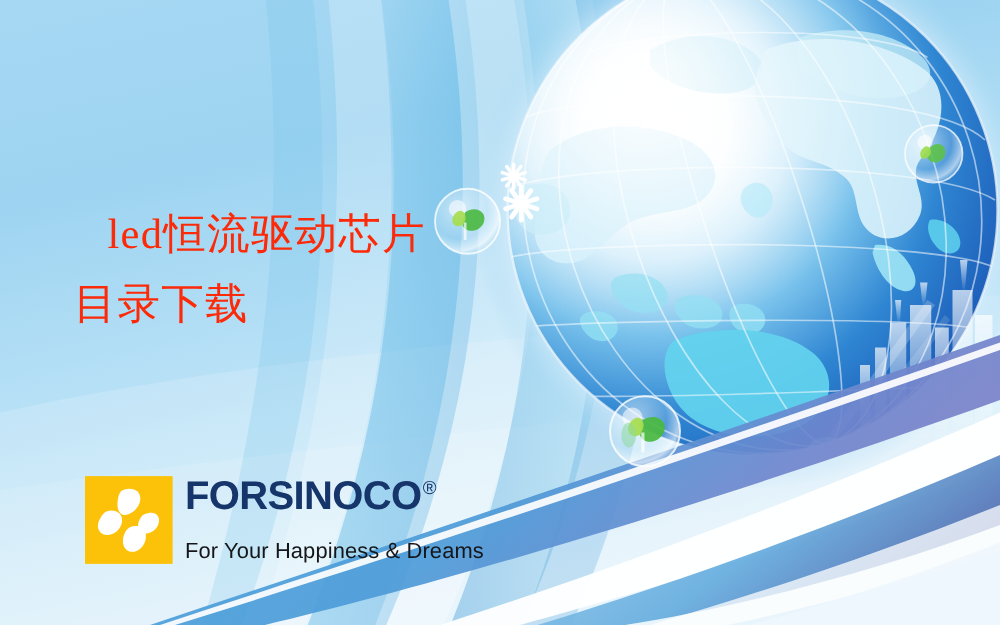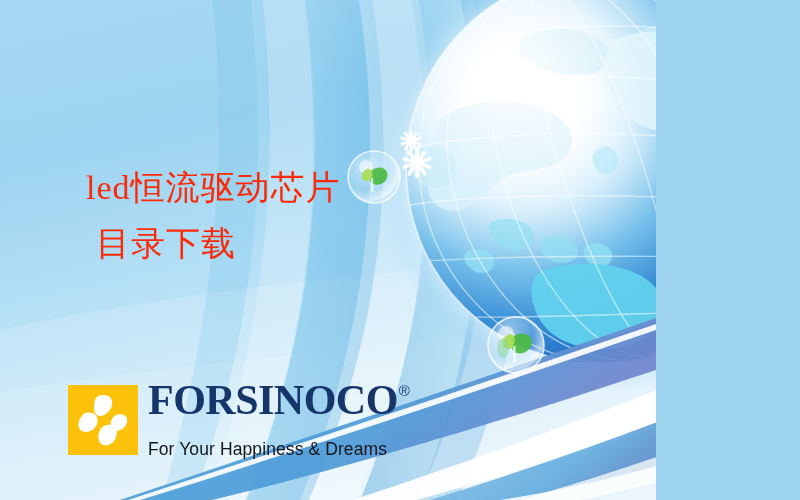--- a/index.html
+++ b/index.html
@@ -3,55 +3,55 @@
 <meta charset="utf-8">
 <title>FORSINOCO LED Banner</title>
 <style>
   html,body{margin:0;padding:0;}
   body{
     width:800px;height:500px;overflow:hidden;
     font-family:"Liberation Sans","DejaVu Sans",sans-serif;
     background:#9ed3f0;
   }
   #stage{
-    position:relative;width:656px;height:500px;overflow:hidden;
+    position:relative;width:800px;height:500px;overflow:hidden;
     background:linear-gradient(160deg,#a4d7f2 0%,#9ed3f0 22%,#bfe3f7 48%,#aedcf4 66%,#cfeaf9 86%,#ddf0fb 100%);
   }
   #bgsvg{position:absolute;inset:0;width:800px;height:500px;display:block;}
 
   
   .headline{
     position:absolute;left:0;top:160px;width:430px;
     z-index:40;pointer-events:none;
   }
   .hl-line{
     color:#fc2a08;
     font-family:"Liberation Serif","DejaVu Serif",serif;
     font-size:34px;line-height:56px;font-weight:400;
     letter-spacing:1px;white-space:nowrap;
   }
   .hl-1{padding-left:86px;}
-  .hl-2{padding-left:96px;}
+  .hl-2{padding-left:59px;}
 
   
   .logo-block{
     position:absolute;left:68px;top:381px;z-index:45;
     display:flex;align-items:center;
   }
   .logo-mark{
     width:70px;height:70px;background:#fcc209;
     display:block;flex:0 0 auto;position:relative;
   }
   .logo-mark svg{display:block;width:70px;height:70px;}
   .logo-text{margin-left:10px;display:flex;flex-direction:column;justify-content:center;}
   .brand-row{display:flex;align-items:flex-start;line-height:1;}
   .brand-name{
-    font-size:42px;font-weight:bold;color:#15356b;
+    font-size:32px;font-weight:bold;color:#15356b;
     letter-spacing:-0.5px;line-height:0.95;
-    font-family:Liberation Serif, serif;
+    font-family:Liberation Sans, sans-serif;
   }
   .brand-reg{font-size:15px;color:#15356b;line-height:1;margin-top:2px;margin-left:1px;font-weight:normal;}
   .brand-tag{
     font-size:17.5px;color:#15161a;margin-top:18px;letter-spacing:0.1px;
     font-family:"Liberation Sans","DejaVu Sans",sans-serif;white-space:nowrap;
   }
 </style>
 </head>
 <body>
 

